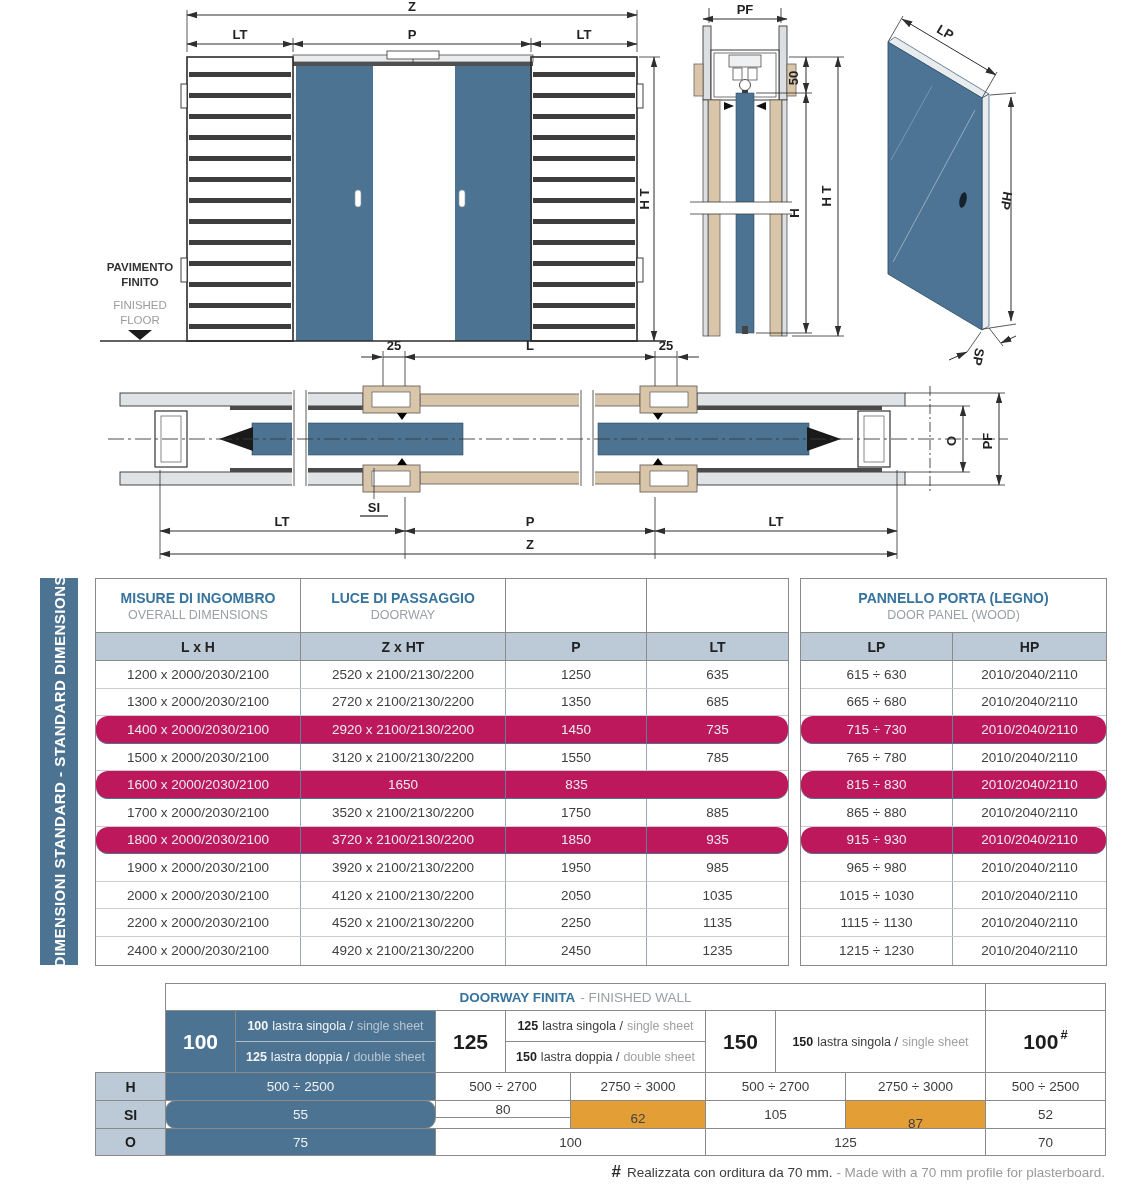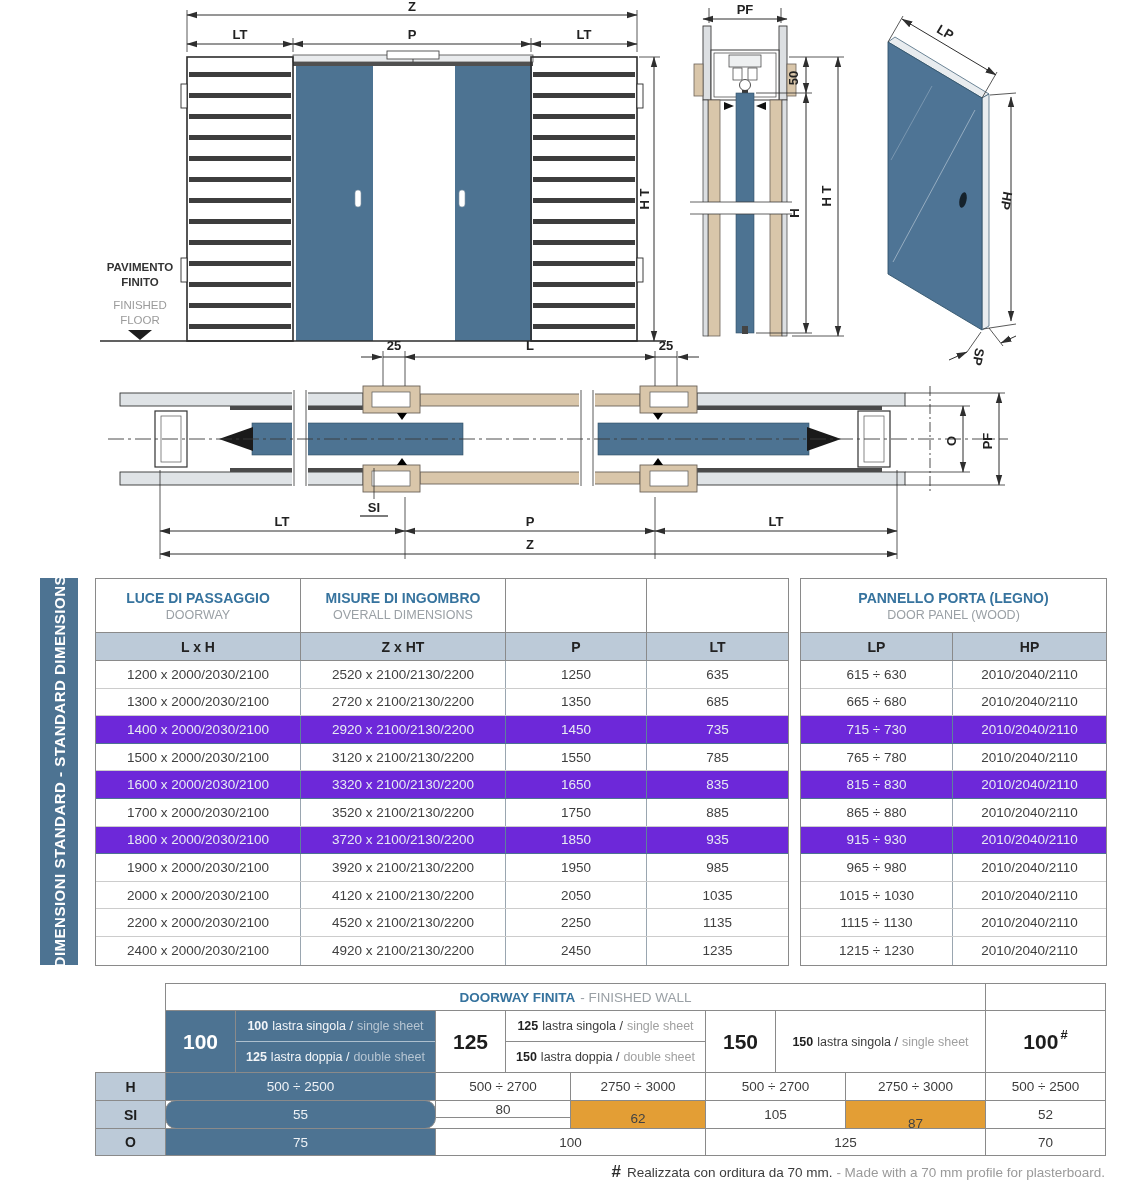--- a/index.html
+++ b/index.html
@@ -38,21 +38,21 @@
   .t-sub div{display:flex;align-items:center;justify-content:center;font-weight:bold;font-size:14px;
              color:#222;border-right:1px solid #8a8a8a;}
   .t-sub div:last-child{border-right:none;}
   .trow{display:grid;height:27.6px;border-bottom:1px solid #cccccc;box-sizing:border-box;color:#3f3f3f;}
   #tbl-left .trow{grid-template-columns:205px 205px 141px 141px;}
   #tbl-right .trow{grid-template-columns:152px 153px;}
   .trow:last-child{border-bottom:none;}
   .trow .td{display:flex;align-items:center;justify-content:center;font-size:13.5px;
             border-right:1px solid #9aa6b0;}
   .trow .td:last-child{border-right:none;}
-  .trow.hl{background:#6d28d9;color:#e6ecf2;border-bottom-color:#4d7392;}
+  .trow.hl{background:#be185d;color:#e6ecf2;border-bottom-color:#4d7392;border-radius:12px;}
   .trow.hl .td{border-right-color:#5d809c;}
 
   
   #walltable{position:absolute;left:95px;top:983px;width:1011px;height:173px;}
   .wcell{position:absolute;border:1px solid #8a8a8a;box-sizing:border-box;background:#fff;
          display:flex;align-items:center;justify-content:center;font-size:13.5px;color:#3c3c3c;}
   .wcell.blue{background:#4d7392;color:#eef2f6;}
   .wcell.lblue{background:#bccad8;font-weight:bold;color:#1d1d1d;font-size:14px;}
   .wcell.orange{background:#e39e35;color:#424242;}
   .wcell.bignum{font-size:21px;font-weight:bold;color:#1d1d1d;}
@@ -295,26 +295,26 @@
 
   
   <div class="sidebar">
     <span>DIMENSIONI STANDARD - STANDARD DIMENSIONS</span>
   </div>
 
   
   <div id="tbl-left" class="dimtable">
     <div class="t-titles">
       <div class="t-title">
+        <span class="it">MISURE DI INGOMBRO</span>
+        <span class="en">OVERALL DIMENSIONS</span>
+      </div>
+      <div class="t-title">
         <span class="it">LUCE DI PASSAGGIO</span>
         <span class="en">DOORWAY</span>
-      </div>
-      <div class="t-title">
-        <span class="it">MISURE DI INGOMBRO</span>
-        <span class="en">OVERALL DIMENSIONS</span>
       </div>
       <div class="t-title"></div>
       <div class="t-title"></div>
     </div>
     <div class="t-sub">
       <div>L x H</div>
       <div>Z x HT</div>
       <div>P</div>
       <div>LT</div>
     </div>
@@ -339,21 +339,20 @@
           <div class="td">735</div>
         </div>
         <div class="trow">
           <div class="td">1500 x 2000/2030/2100</div>
           <div class="td">3120 x 2100/2130/2200</div>
           <div class="td">1550</div>
           <div class="td">785</div>
         </div>
         <div class="trow hl">
           <div class="td">1600 x 2000/2030/2100</div>
-          <div class="td">3320 x 2100/2130/2200</div>
           <div class="td">1650</div>
           <div class="td">835</div>
         </div>
         <div class="trow">
           <div class="td">1700 x 2000/2030/2100</div>
           <div class="td">3520 x 2100/2130/2200</div>
           <div class="td">1750</div>
           <div class="td">885</div>
         </div>
         <div class="trow hl">

